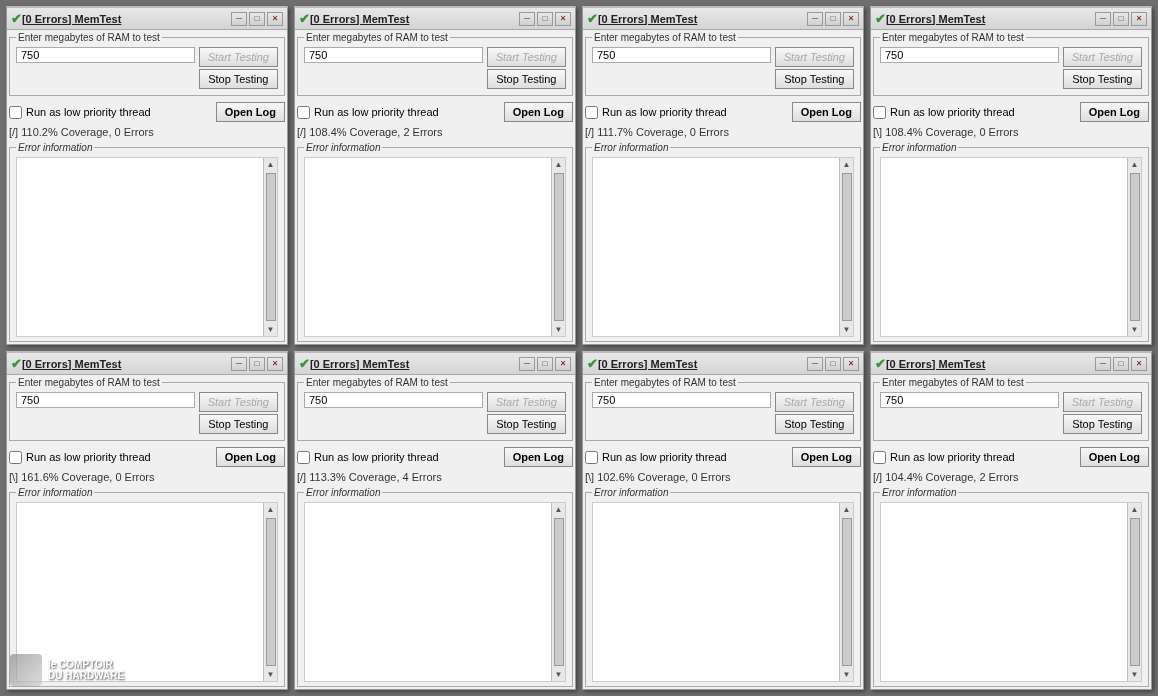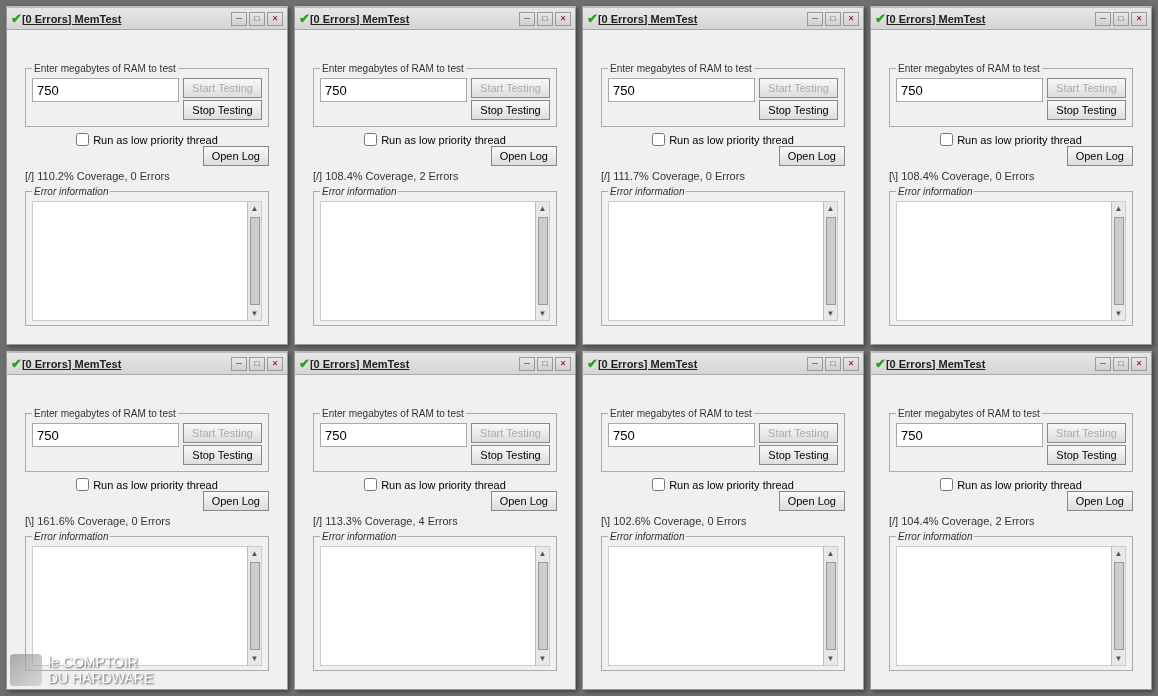--- a/index.html
+++ b/index.html
@@ -68,25 +68,24 @@
       display: flex;
       align-items: center;
       justify-content: center;
       font-size: 8px;
       cursor: pointer;
       color: #333;
     }
     .title-btn.close { color: #800; }
 
     .content {
-      padding: 18px;
+      padding: 2px;
       display: flex;
       flex-direction: column;
       flex: 1;
-      margin-top: 15px;
     }
 
     .fieldset {
       border: 1px solid #aaa;
       padding: 4px 6px 6px 6px;
       margin-bottom: 6px;
       display: flex;
       flex-direction: row;
       align-items: flex-start;
       gap: 4px;
@@ -100,57 +99,57 @@
 
     .input-col {
       display: flex;
       flex-direction: column;
       flex: 1;
       gap: 3px;
     }
 
     .ram-input {
       width: 100%;
-      height: 24px;
+      height: 16px;
       border: 1px solid #aaa;
       background: white;
       padding: 2px 4px;
-      font-size: 13px;
+      font-size: 11px;
     }
 
     .btn-col {
       display: flex;
       flex-direction: column;
       gap: 2px;
     }
 
     .btn {
       padding: 2px 8px;
       font-size: 11px;
       border: 1px solid #888;
       background: linear-gradient(to bottom, #f8f8f8, #ddd);
       cursor: pointer;
       white-space: nowrap;
       height: 20px;
       display: flex;
       align-items: center;
       justify-content: center;
     }
-    .btn:disabled { color: #aaa; cursor: default; }
+    .btn:disabled { color: #aaa; cursor: default; font-style: italic; }
 
     .open-log-btn {
       margin-left: auto;
+      font-weight: bold;
     }
 
     .checkbox-line {
       display: flex;
       align-items: center;
       justify-content: space-between;
       margin-bottom: 4px;
-      flex-direction: column;
     }
 
     .coverage-text {
       font-size: 11px;
       color: #333;
       margin-bottom: 4px;
     }
 
     .error-fieldset {
       border: 1px solid #aaa;
@@ -212,22 +211,22 @@
 
     .watermark {
       position: fixed;
       bottom: 10px;
       left: 10px;
       opacity: 0.85;
     }
 
     .watermark-text {
       color: white;
-      font-size: 14px;
-      font-weight: normal;
+      font-size: 10px;
+      font-weight: bold;
       text-shadow: 1px 1px 2px rgba(0,0,0,0.8);
     }
   </style>
 </head>
 <body>
 
 <div class="grid" id="window-grid">
 <div class="window">
     <div class="titlebar">
       <span class="green-check">✔</span>

